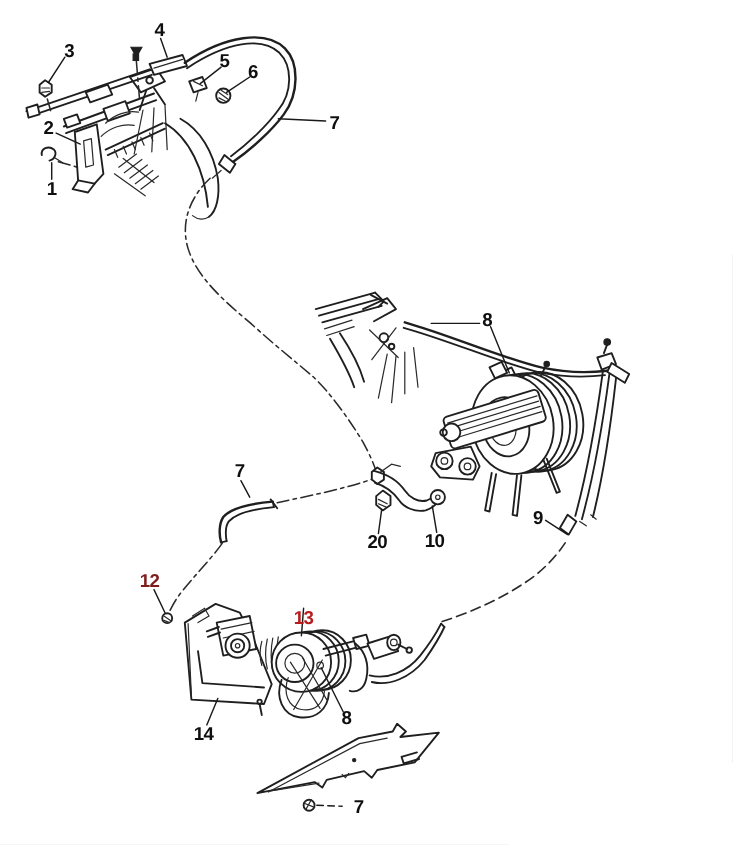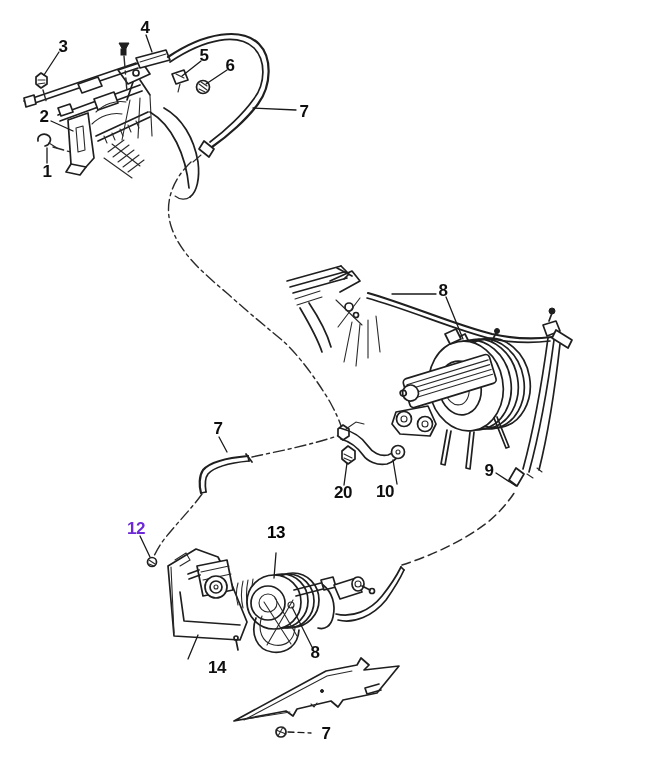--- a/index.html
+++ b/index.html
@@ -260,21 +260,21 @@
       <div class="callout" style="left: 44px; top: 117px; color: rgb(15, 15, 15);">2</div>
       <div class="callout" style="left: 63px; top: 47px; color: rgb(15, 15, 15);">3</div>
       <div class="callout" style="left: 145px; top: 28px; color: rgb(15, 15, 15);">4</div>
       <div class="callout" style="left: 204px; top: 56px; color: rgb(15, 15, 15);">5</div>
       <div class="callout" style="left: 230px; top: 66px; color: rgb(15, 15, 15);">6</div>
       <div class="callout" style="left: 304px; top: 112px; color: rgb(15, 15, 15);">7</div>
       <div class="callout" style="left: 218px; top: 429px; color: rgb(15, 15, 15);">7</div>
       <div class="callout" style="left: 443px; top: 291px; color: rgb(15, 15, 15);">8</div>
       <div class="callout" style="left: 315px; top: 653px; color: rgb(15, 15, 15);">8</div>
       <div class="callout" style="left: 489px; top: 471px; color: rgb(15, 15, 15);">9</div>
-      <div class="callout" style="left: 385px; top: 492px; color: rgb(15, 15, 15);">10</div>
+      <div class="callout" style="left: 395px; top: 492px; color: rgb(15, 15, 15);">10</div>
       <div class="callout" style="left: 343px; top: 493px; color: rgb(15, 15, 15);">20</div>
-      <div class="callout" style="left: 136px; top: 529px; color: #6d28d9;">12</div>
-      <div class="callout" style="left: 276px; top: 533px; color: #000000;">13</div>
-      <div class="callout" style="left: 185px; top: 668px; color: rgb(15, 15, 15); margin-left: 32px;">14</div>
+      <div class="callout" style="left: 136px; top: 529px; color: #7f1d1d;">12</div>
+      <div class="callout" style="left: 276px; top: 562px; color: #b91c1c;">13</div>
+      <div class="callout" style="left: 185px; top: 668px; color: rgb(15, 15, 15);">14</div>
       <div class="callout" style="left: 326px; top: 734px; color: rgb(15, 15, 15);">7</div>
     </div>
 
 </div>
 
 </body></html>

